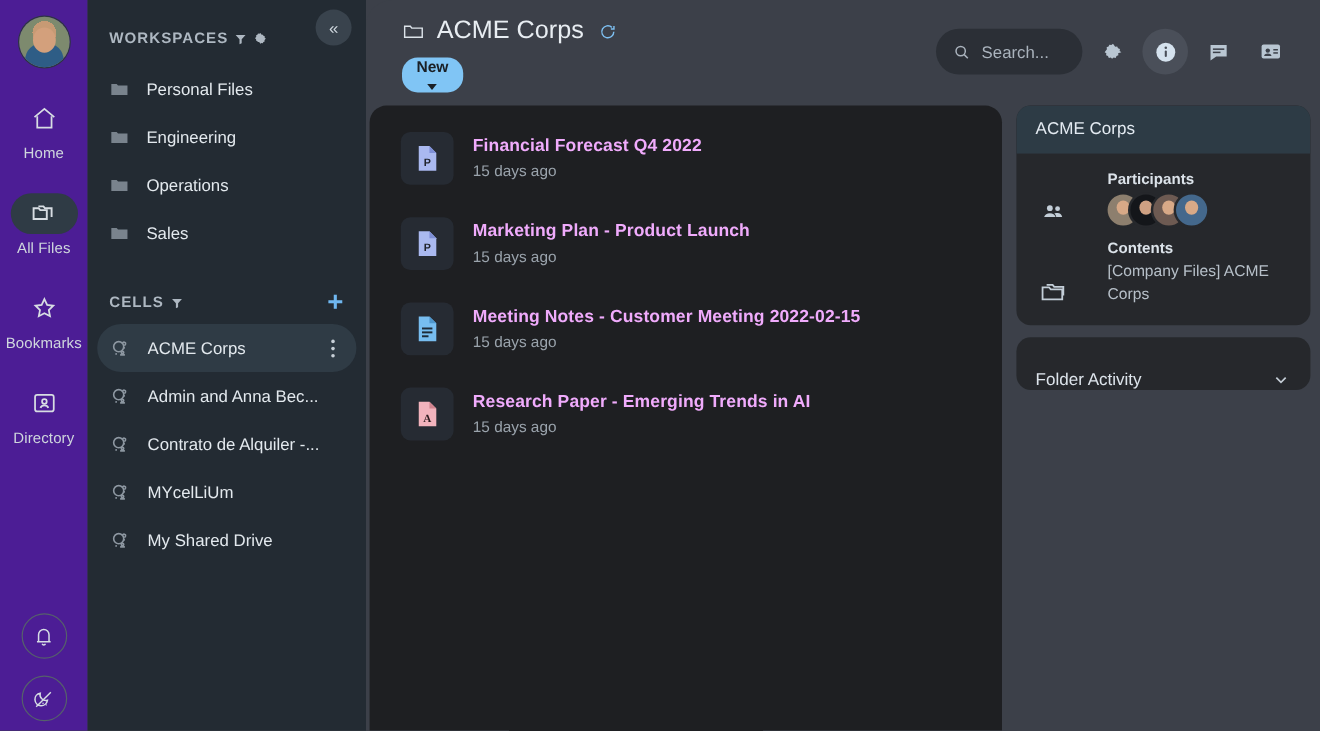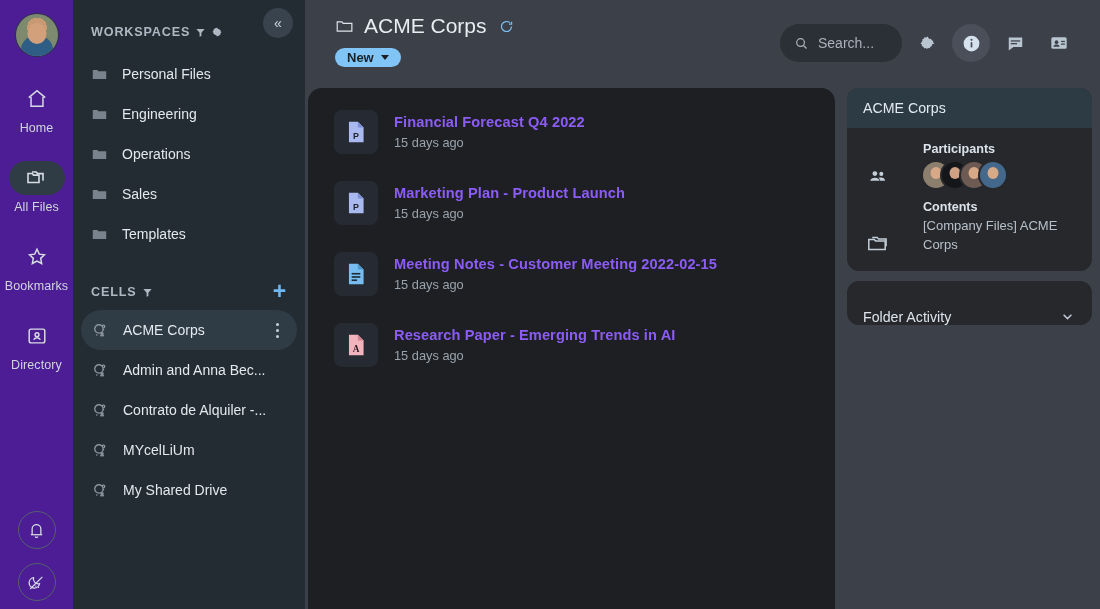--- a/index.html
+++ b/index.html
@@ -88,23 +88,23 @@
     flex:1; height:609px; background:#3c4049; border-top-left-radius: 22px;
     position:relative; overflow:hidden;
   }
   .topbar { height: 88px; position:relative; }
   .crumb {
     position:absolute; left: 30px; top: 14px;
     display:flex; align-items:center; gap:10px; color:#e8edf2; font-size:21px;
   }
   .refresh { color:#7ec0f2; font-size:16px; cursor:pointer; margin-left:2px;}
   .new-btn {
-    position:absolute; left:30px; top: 48px; height:19px; padding: 0 12px;
+    position:absolute; left:30px; top: 48px; height:29px; padding: 0 12px;
     background:#80c5f5; color:#1a2026; border-radius:13px; font-size:13px; font-weight:700;
-    display:flex; align-items:center; gap:7px; cursor:pointer;
+    display:flex; align-items:center; gap:7px; cursor:pointer;flex-direction:column;
   }
   .caret-d { width:0;height:0;border-left:4px solid transparent;border-right:4px solid transparent;border-top:5px solid #1a2026;}
 
   .tools { position:absolute; right: 22px; top: 24px; display:flex; align-items:center; gap: 6px;}
   .search-pill {
     width: 122px; height: 38px; border-radius: 19px; background:#2b2f36;
     display:flex; align-items:center; gap:9px; padding: 0 14px; cursor:text;
     color:#aab3bd; font-size:14px;
   }
   .tool-btn {
@@ -115,21 +115,21 @@
 
   .files-card {
     position:absolute; left: 3px; top: 88px; width: 527px; height: 521px;
     background:#1e1f22; border-radius: 14px 14px 0 0; padding-top: 8px;
   }
   .file-row { display:flex; align-items:center; gap:16px; height:71px; padding: 0 26px; cursor:pointer;}
   .fi {
     width:44px;height:44px;border-radius:8px;background:#262b33;
     display:flex;align-items:center;justify-content:center; flex:0 0 44px;
   }
-  .ftitle { font-size:14.6px; color:#8b5cf6; font-weight:700; letter-spacing:.1px;}
+  .ftitle { font-size:14.6px; color:#f0abfc; font-weight:700; letter-spacing:.1px;}
   .fsub { font-size:12.8px; color:#9aa3ac; margin-top:5px; }
 
   
   .info { position:absolute; right: 8px; top: 88px; width: 245px; }
   .info-card { background:#26282c; border-radius: 12px; overflow:hidden; }
   .info-card-head {
     background:#2d3b45; height: 40px; display:flex;align-items:center;
     padding: 0 16px; color:#e3eaf1; font-size:14.2px;
   }
   .info-body { padding: 14px 14px 16px 14px; }
@@ -262,28 +262,20 @@
         </span>
         <span>Operations</span>
       </div>
       <div class="ws-item">
         <span>
           <svg width="17" height="17" viewBox="0 0 24 24" fill="#79838d">
               <path d="M2.5 5.5h6.3l1.6 2h11.1v11H2.5z"></path>
             </svg>
         </span>
         <span>Sales</span>
-      </div>
-      <div class="ws-item">
-        <span>
-          <svg width="17" height="17" viewBox="0 0 24 24" fill="#79838d">
-              <path d="M2.5 5.5h6.3l1.6 2h11.1v11H2.5z"></path>
-            </svg>
-        </span>
-        <span>Templates</span>
       </div>
     </div>
 
     <div class="section-head cells-head">
       <span>CELLS</span>
       <span>
         <svg width="11" height="11" viewBox="0 0 24 24" fill="currentColor">
             <path d="M3 4.5h18l-7 8v7l-4 2v-9z"></path>
           </svg>
       </span>

